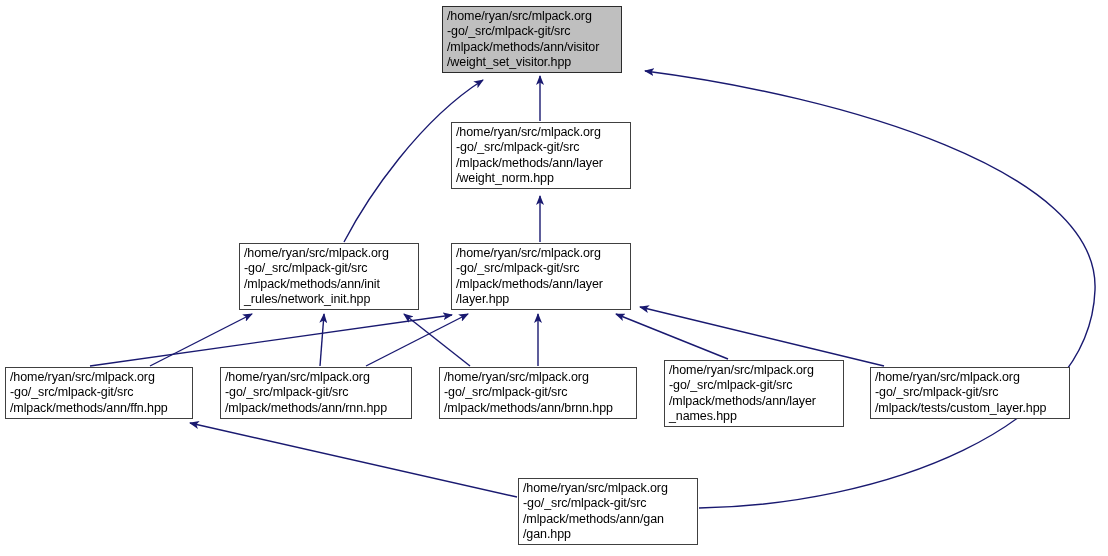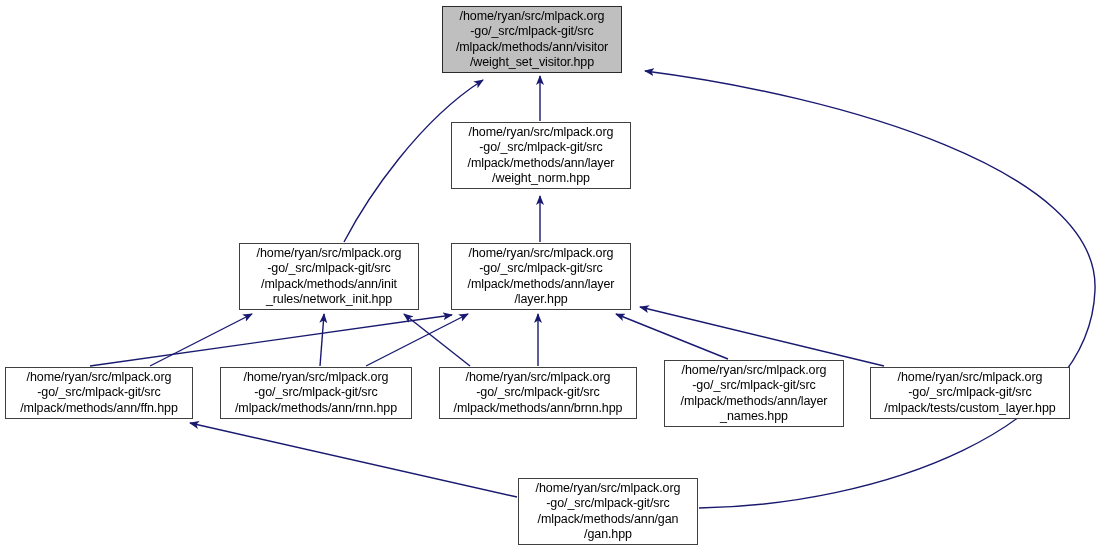--- a/index.html
+++ b/index.html
@@ -24,21 +24,20 @@
     pointer-events: none;
   }
   .node {
     position: absolute;
     box-sizing: border-box;
     border: 1px solid #404040;
     background: #ffffff;
     color: #000000;
     font-size: 12.5px;
     line-height: 15.2px;
-    text-align: center;
     display: flex;
     flex-direction: column;
     align-items: center;
     justify-content: center;
     white-space: pre-line;
     letter-spacing: -0.1px;
   }
   .node.highlight {
     background: #bfbfbf;
     border: 1px solid #2b2b2b;

